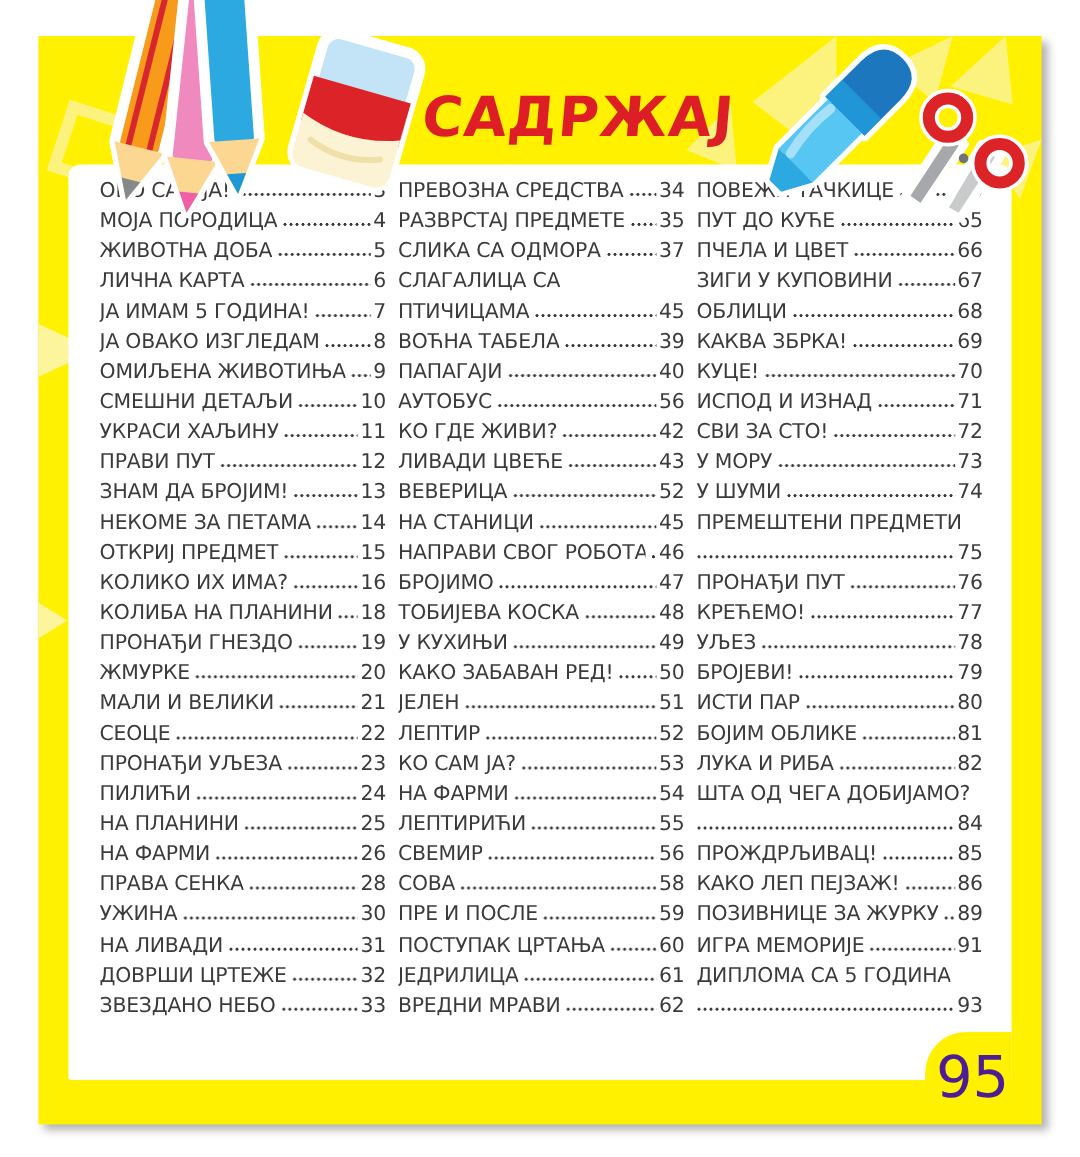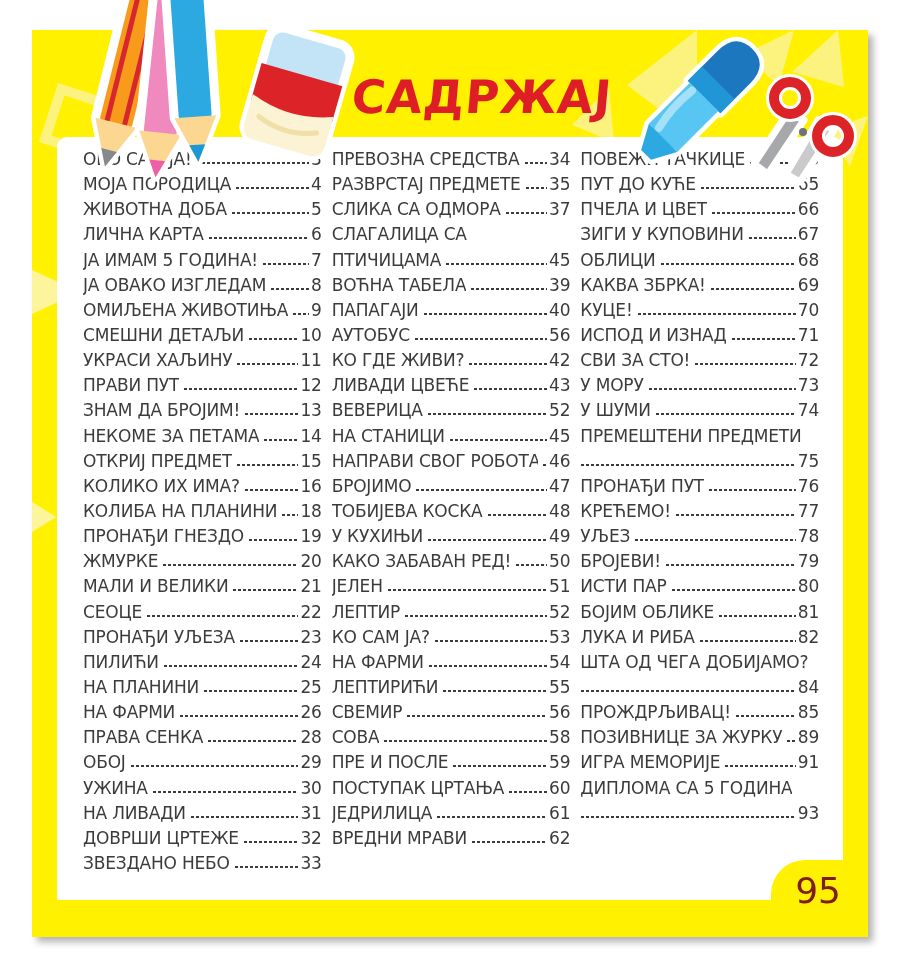--- a/index.html
+++ b/index.html
@@ -41,21 +41,21 @@
     font-size:46px; font-weight:bold; letter-spacing:1px;
     color:#DE1E26; transform:skewX(-5deg);
   }
 
   .footer-bump {
     position:absolute; right:25px; bottom:37px; width:72px; height:40px;
     background:#FFF100; border-top-left-radius:34px; z-index:2;
   }
   .page-number {
     position:absolute; right:27px; top:840px; z-index:3;
-    font-size:36px; color:#7f1d1d;
+    font-size:48px; color:#4c1d95;
   }
 
   .icon-svg { position:absolute; z-index:4; overflow:visible; }
   #pencils  { left:20px;  top:0; }
   #eraser   { left:190px; top:0; }
   #marker   { left:580px; top:-8px; }
   #scissors { left:716px; top:38px; }
 </style>
 </head>
 <body>
@@ -191,25 +191,20 @@
               <span class="toc-label">НА ФАРМИ</span>
               <span class="toc-dots"></span>
               <span class="toc-page">26</span>
             </div>
             <div class="toc-row">
               <span class="toc-label">ПРАВА СЕНКА</span>
               <span class="toc-dots"></span>
               <span class="toc-page">28</span>
             </div>
             <div class="toc-row">
-              <span class="toc-label">ОБОЈ</span>
-              <span class="toc-dots"></span>
-              <span class="toc-page">29</span>
-            </div>
-            <div class="toc-row">
               <span class="toc-label">УЖИНА</span>
               <span class="toc-dots"></span>
               <span class="toc-page">30</span>
             </div>
             <div class="toc-row">
               <span class="toc-label">НА ЛИВАДИ</span>
               <span class="toc-dots"></span>
               <span class="toc-page">31</span>
             </div>
             <div class="toc-row">
@@ -465,20 +460,25 @@
               <span class="toc-label">ШТА ОД ЧЕГА ДОБИЈАМО?</span>
             </div>
             <div class="toc-row">
               <span class="toc-dots" style="margin-left: 0px;"></span>
               <span class="toc-page">84</span>
             </div>
             <div class="toc-row">
               <span class="toc-label">ПРОЖДРЉИВАЦ!</span>
               <span class="toc-dots"></span>
               <span class="toc-page">85</span>
+            </div>
+            <div class="toc-row">
+              <span class="toc-label">КАКО ЛЕП ПЕЈЗАЖ!</span>
+              <span class="toc-dots"></span>
+              <span class="toc-page">86</span>
             </div>
             <div class="toc-row">
               <span class="toc-label">ПОЗИВНИЦЕ ЗА ЖУРКУ</span>
               <span class="toc-dots"></span>
               <span class="toc-page">89</span>
             </div>
             <div class="toc-row">
               <span class="toc-label">ИГРА МЕМОРИЈЕ</span>
               <span class="toc-dots"></span>
               <span class="toc-page">91</span>

